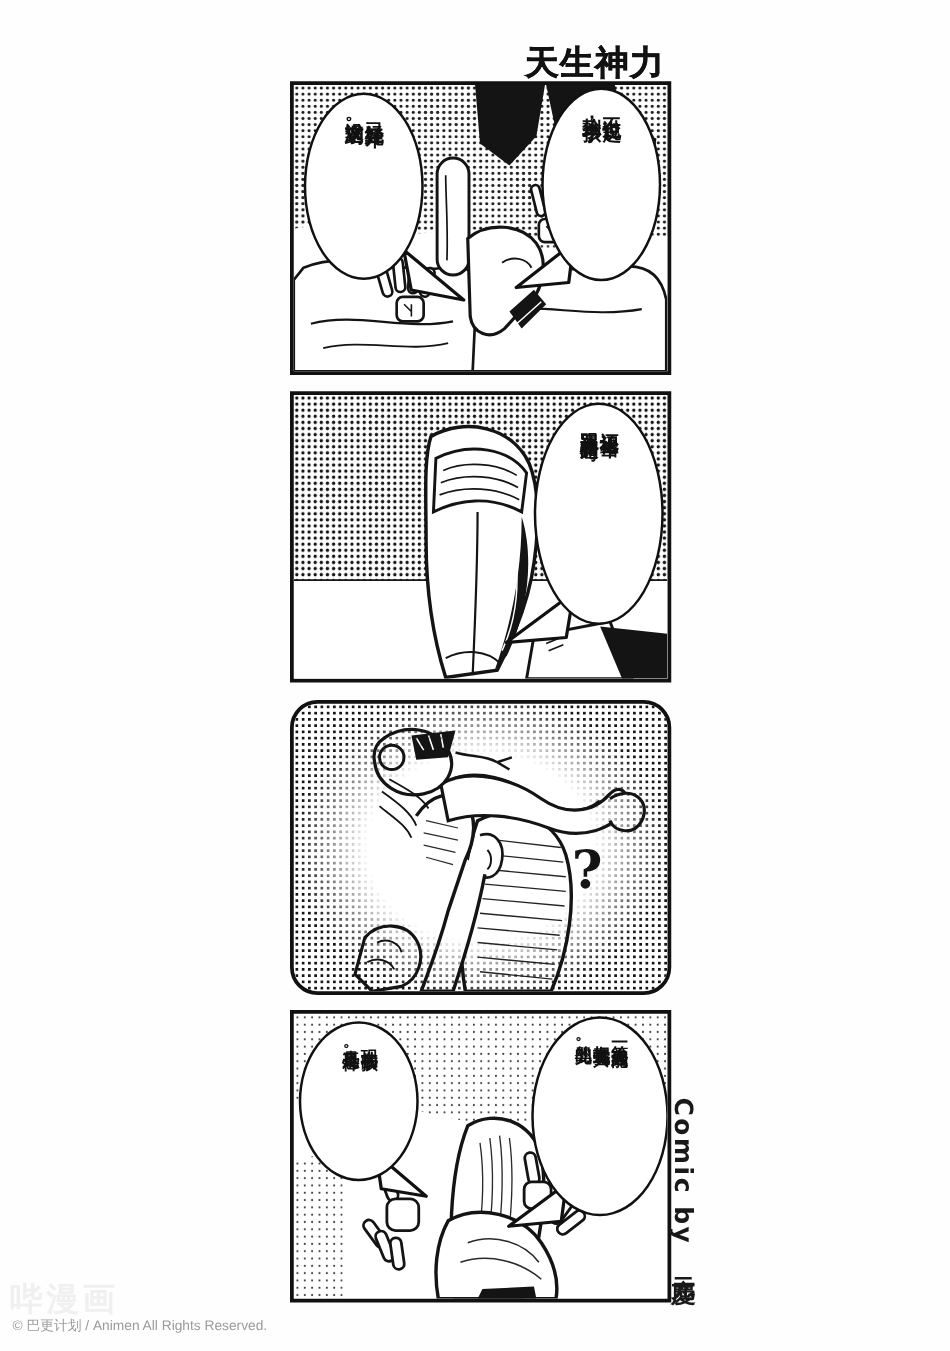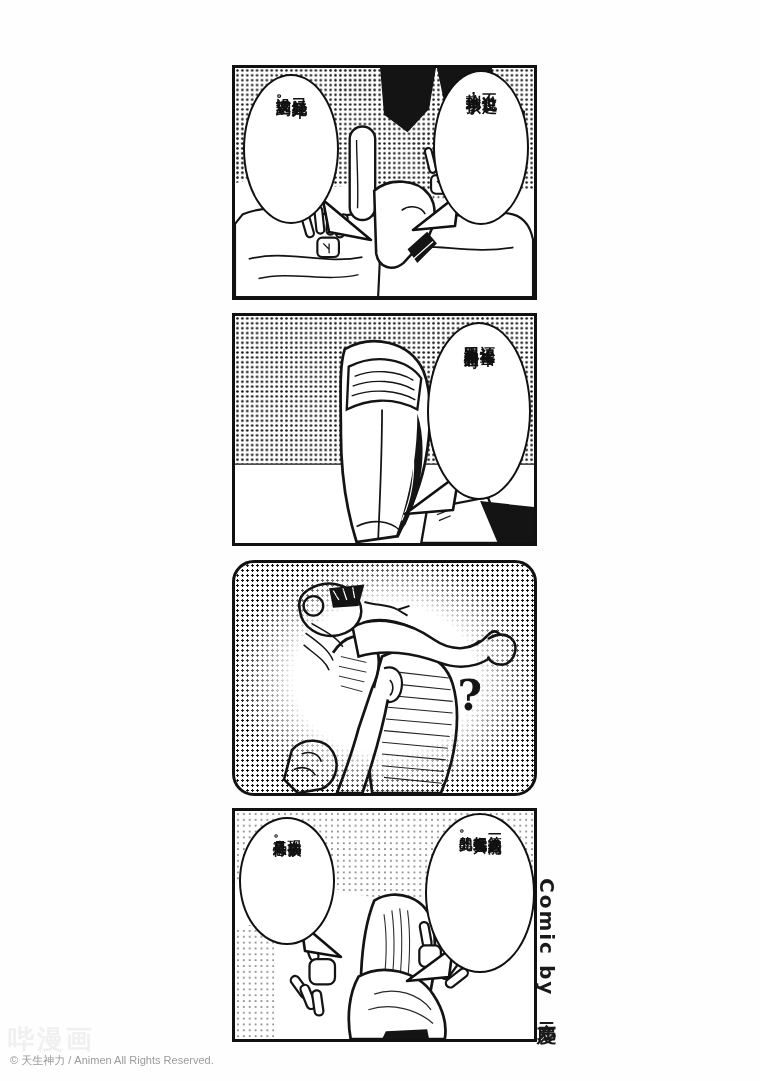--- a/index.html
+++ b/index.html
@@ -153,20 +153,21 @@
     font-size: 11px;
     color: #9b9b9b;
     white-space: nowrap;
   }
 </style>
 </head>
 <body>
 
 <div id="page">
 
+  <div class="comic-title">天生神力</div>
 
   <div class="panel" id="panel1">
 
     <div class="art">
       <svg viewBox="0 0 305 235" preserveAspectRatio="none">
         <defs>
           <pattern id="dotA" width="5" height="5" patternUnits="userSpaceOnUse">
             <circle cx="2.5" cy="2.5" r="1.3" fill="#1a1a1a"></circle>
           </pattern>
           <pattern id="dotB" width="5" height="5" patternUnits="userSpaceOnUse">
@@ -417,15 +418,15 @@
       </div>
     </div>
     <svg class="tail" style="left:170px; top:130px; width:52px; height:46px;" viewBox="0 0 52 46">
       <path d="M48 6 L2 40 L44 36 Z" fill="#ffffff" stroke="#111" stroke-width="2.6" stroke-linejoin="round"></path>
     </svg>
   </div>
 
   <div class="credit-vertical">Comic by 元慶</div>
 
   <div class="footer-watermark">哔漫画</div>
-  <div class="footer-copy">© 天生神力 / Animen All Rights Reserved.</div>
+  <div class="footer-copy">© 巴更计划 / Animen All Rights Reserved.</div>
 
 </div>
 
 </body></html>

